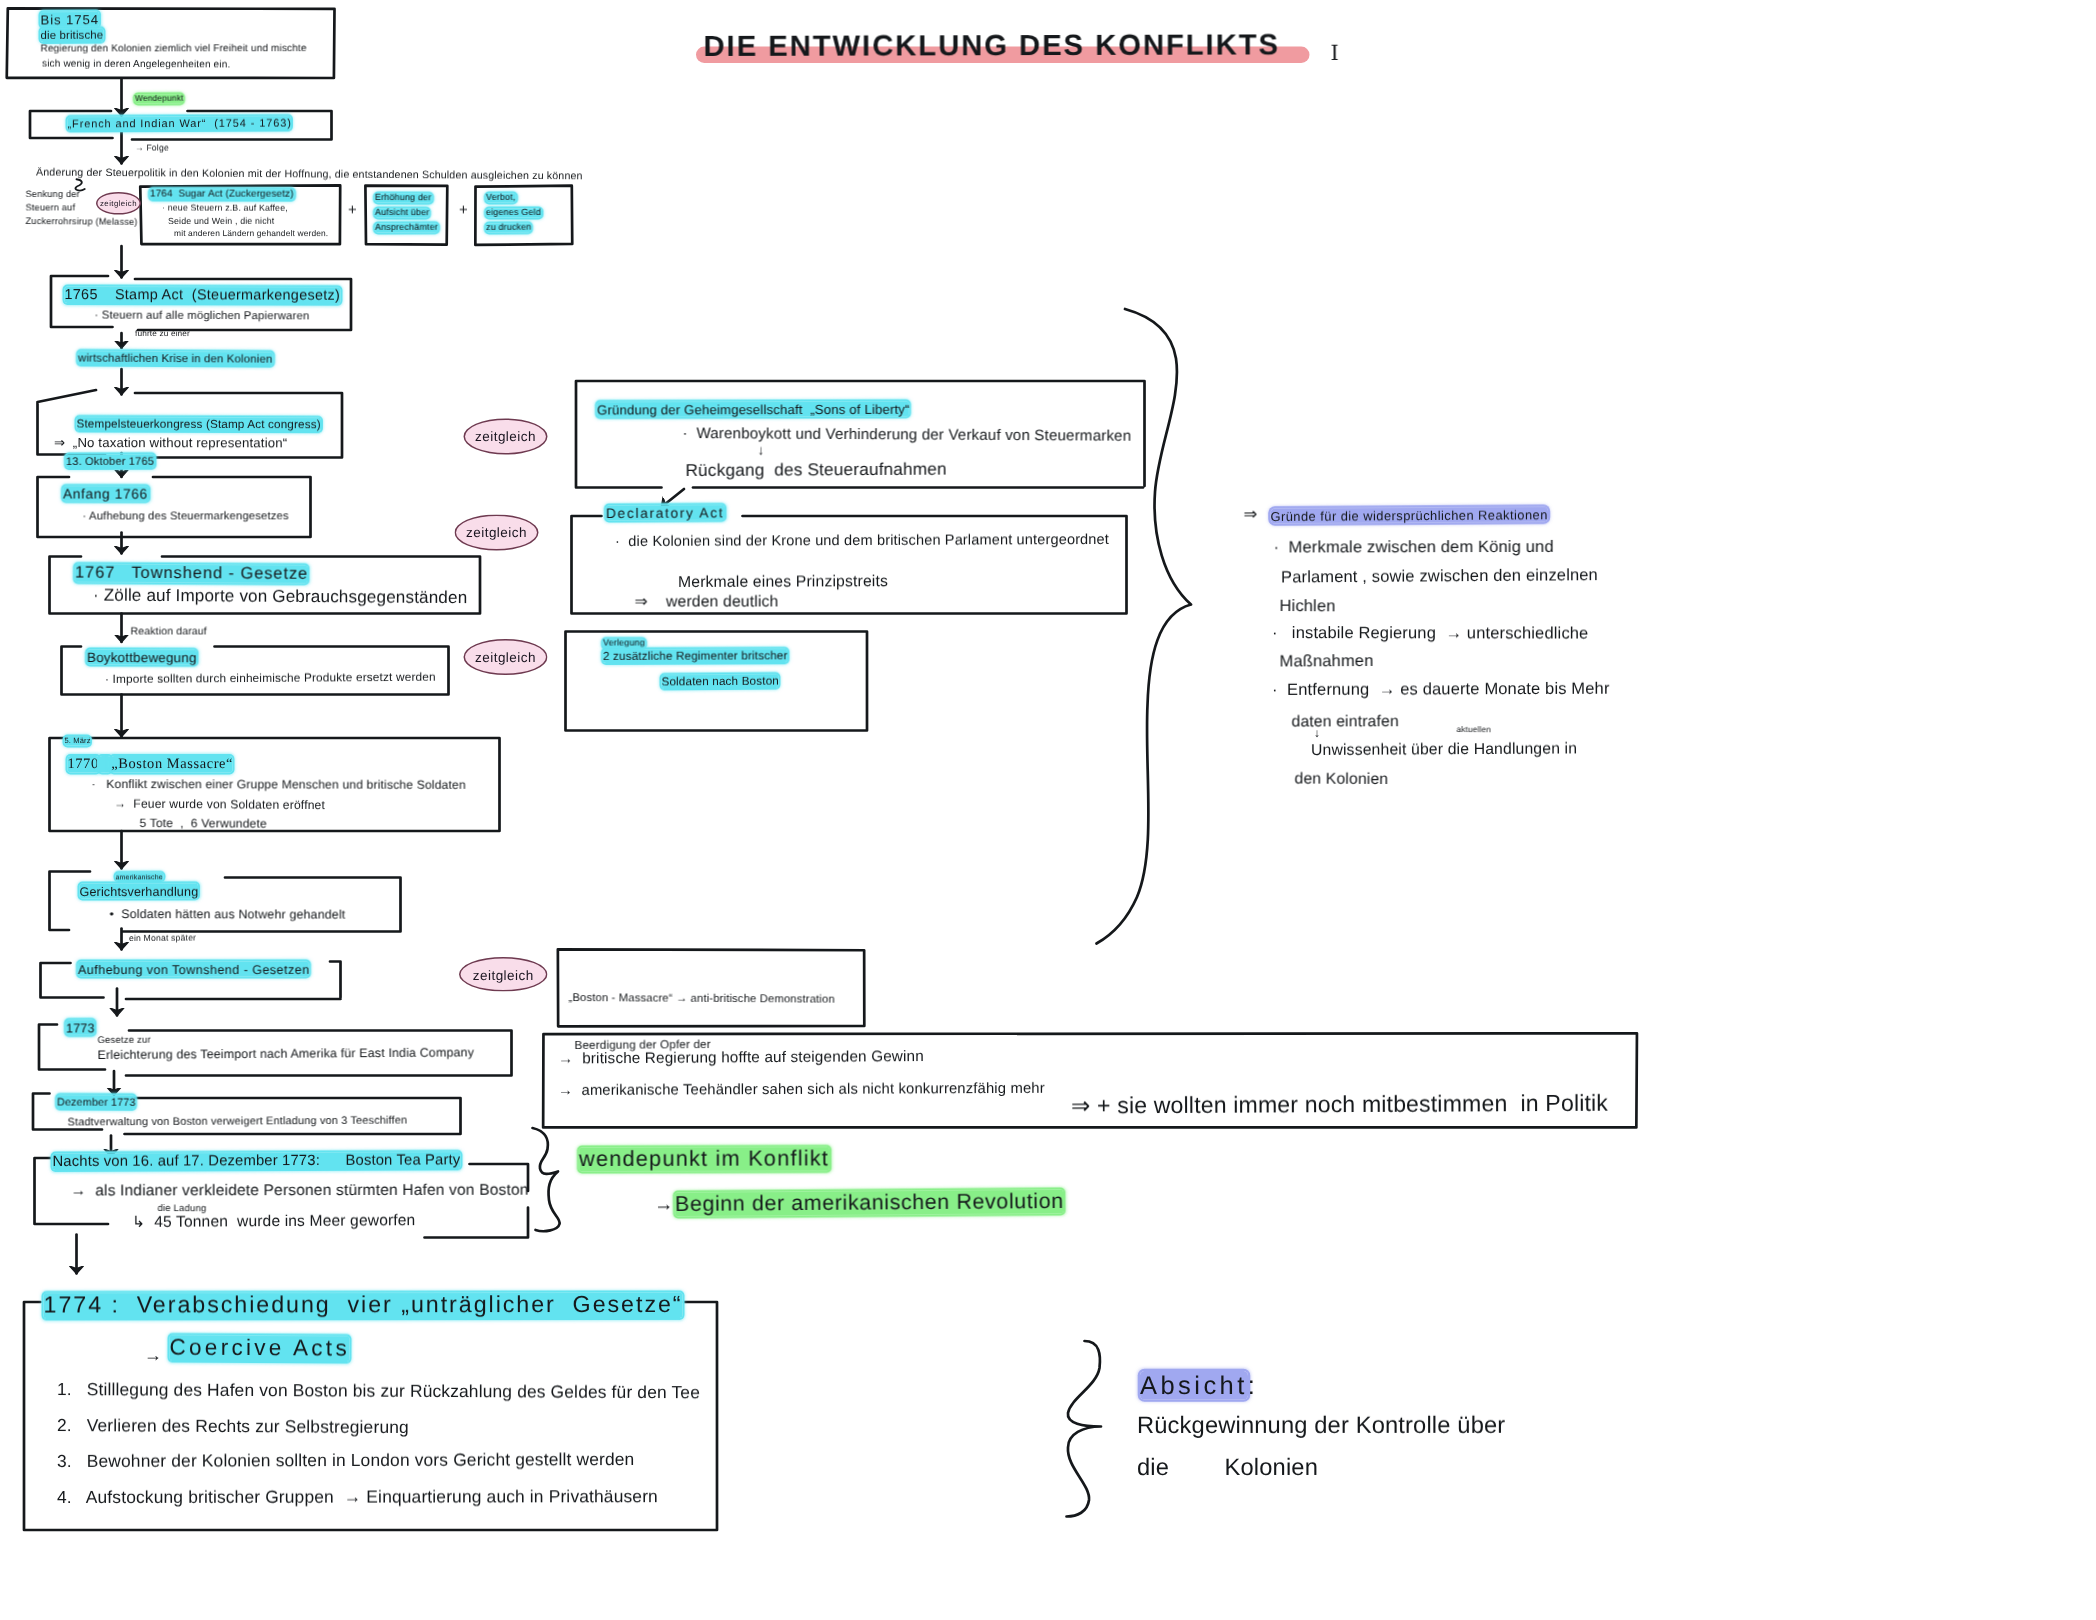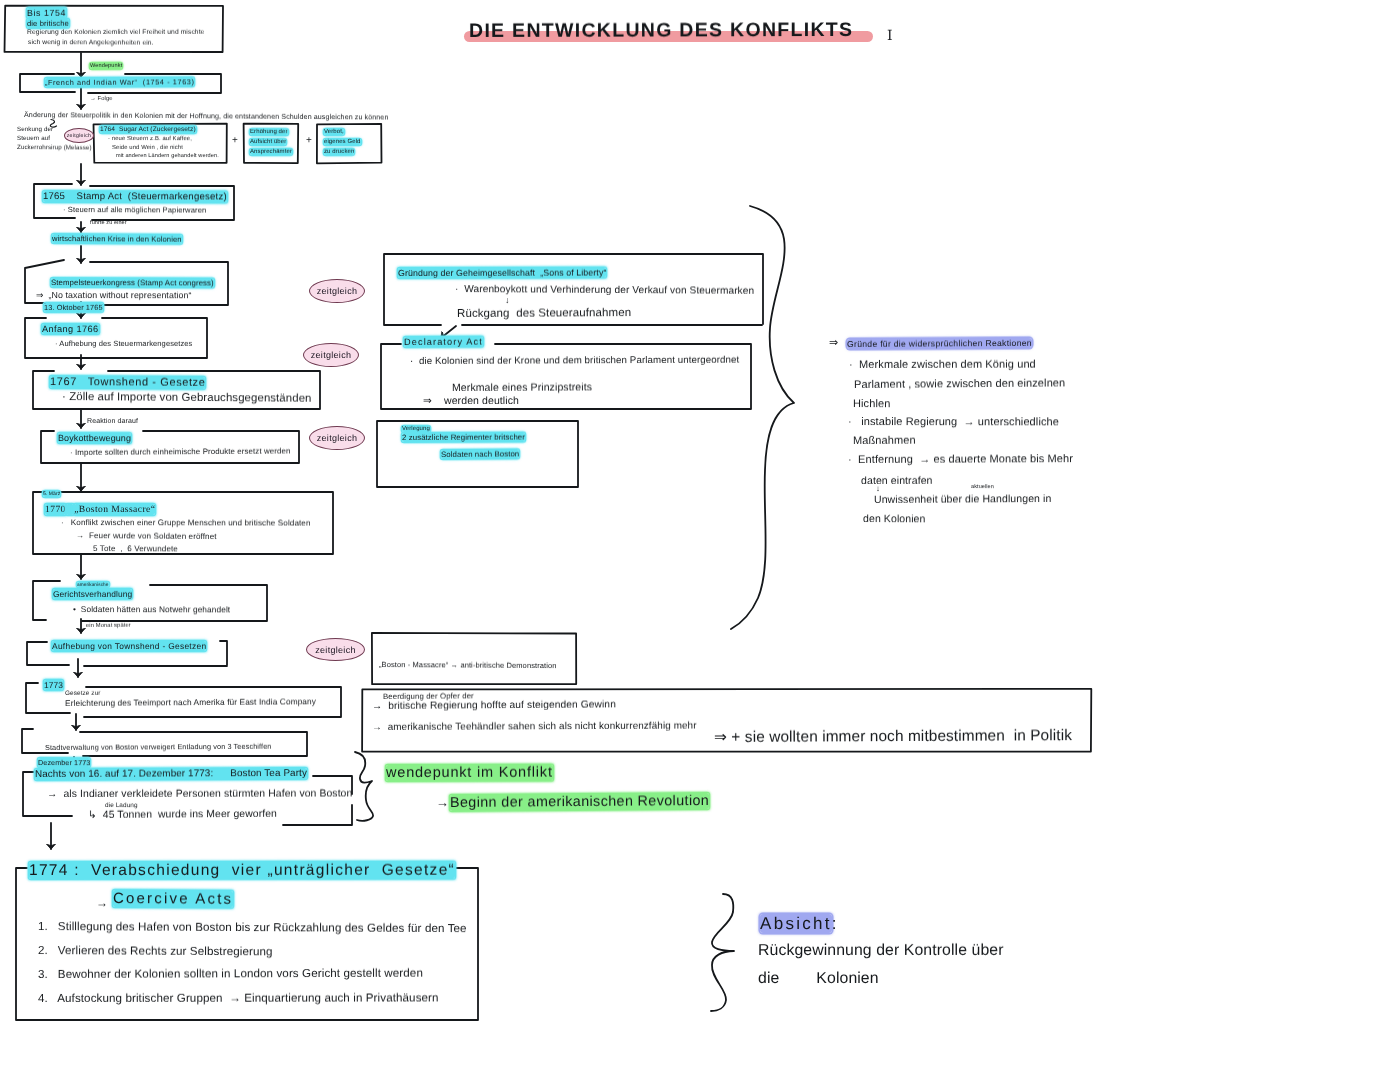--- a/index.html
+++ b/index.html
@@ -119,21 +119,21 @@
 <div class="t hw" style="left:76px;top:532px;font-size:8.1px;transform:rotate(0.44deg);transform-origin:0 50%;">→  Feuer wurde von Soldaten eröffnet</div>
 <div class="t hw" style="left:93px;top:545px;font-size:8.1px;transform:rotate(0.29deg);transform-origin:0 50%;">5 Tote  ,  6 Verwundete</div>
 <div class="t hw" style="left:77px;top:583px;font-size:4.7px;transform:rotate(-0.19deg);transform-origin:0 50%;"><span class="cy">amerikanische</span></div>
 <div class="t hw" style="left:53px;top:590px;font-size:8.4px;transform:rotate(-0.1deg);transform-origin:0 50%;"><span class="cy">Gerichtsverhandlung</span></div>
 <div class="t hw" style="left:73px;top:605px;font-size:8.3px;transform:rotate(0.15deg);transform-origin:0 50%;">•  Soldaten hätten aus Notwehr gehandelt</div>
 <div class="t hw" style="left:86px;top:624px;font-size:5.8px;transform:rotate(-0.43deg);transform-origin:0 50%;">ein Monat später</div>
 <div class="t hw" style="left:52px;top:642px;font-size:8.4px;transform:rotate(-0.03deg);transform-origin:0 50%;letter-spacing:.3px;"><span class="cy">Aufhebung von Townshend - Gesetzen</span></div>
 <div class="t hw" style="left:44px;top:681px;font-size:8.4px;transform:rotate(-0.3deg);transform-origin:0 50%;"><span class="cy">1773</span></div>
 <div class="t hw" style="left:65px;top:691px;font-size:6.4px;transform:rotate(-0.34deg);transform-origin:0 50%;">Gesetze zur</div>
 <div class="t hw" style="left:65px;top:699px;font-size:8.3px;transform:rotate(-0.4deg);transform-origin:0 50%;">Erleichterung des Teeimport nach Amerika für East India Company</div>
-<div class="t hw" style="left:38px;top:759px;font-size:7.2px;transform:rotate(0.24deg);transform-origin:0 50%;"><span class="cy">Dezember 1773</span></div>
+<div class="t hw" style="left:38px;top:731px;font-size:7.2px;transform:rotate(0.24deg);transform-origin:0 50%;"><span class="cy">Dezember 1773</span></div>
 <div class="t hw" style="left:45px;top:744px;font-size:7.3px;transform:rotate(-0.33deg);transform-origin:0 50%;">Stadtverwaltung von Boston verweigert Entladung von 3 Teeschiffen</div>
 <div class="t hw" style="left:35px;top:770px;font-size:9.9px;transform:rotate(-0.23deg);transform-origin:0 50%;"><span class="cy">Nachts von 16. auf 17. Dezember 1773:      Boston Tea Party</span></div>
 <div class="t hw" style="left:47px;top:790px;font-size:10.4px;transform:rotate(-0.1deg);transform-origin:0 50%;">→  als Indianer verkleidete Personen stürmten Hafen von Boston</div>
 <div class="t hw" style="left:105px;top:803px;font-size:6.4px;transform:rotate(0.33deg);transform-origin:0 50%;">die Ladung</div>
 <div class="t hw" style="left:88px;top:811px;font-size:10.4px;transform:rotate(-0.38deg);transform-origin:0 50%;">↳  45 Tonnen  wurde ins Meer geworfen</div>
 <div class="t hw" style="left:29px;top:863px;font-size:15.5px;transform:rotate(-0.05deg);transform-origin:0 50%;letter-spacing:1.3px;"><span class="cy">1774 :  Verabschiedung  vier „unträglicher  Gesetze“</span></div>
 <div class="t hw" style="left:96px;top:897px;font-size:12px;transform:rotate(0.04deg);transform-origin:0 50%;">→</div>
 <div class="t hw" style="left:113px;top:891px;font-size:15px;transform:rotate(0.35deg);transform-origin:0 50%;letter-spacing:2.2px;"><span class="cy">Coercive Acts</span></div>
 <div class="t hw" style="left:38px;top:921px;font-size:11.6px;transform:rotate(0.29deg);transform-origin:0 50%;">1.   Stilllegung des Hafen von Boston bis zur Rückzahlung des Geldes für den Tee</div>
 <div class="t hw" style="left:38px;top:945px;font-size:11.6px;transform:rotate(0.33deg);transform-origin:0 50%;">2.   Verlieren des Rechts zur Selbstregierung</div>

